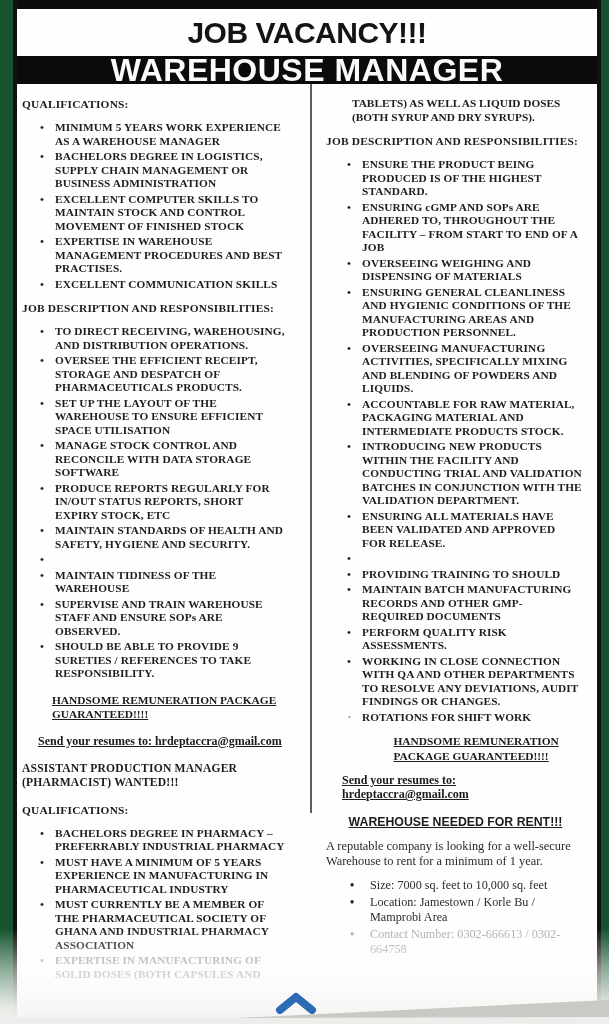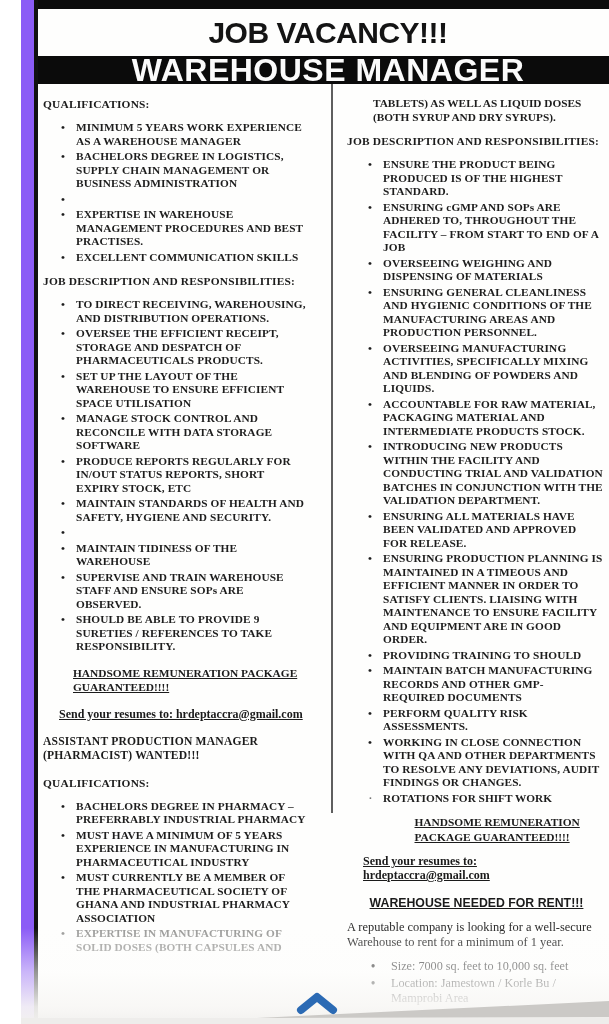--- a/index.html
+++ b/index.html
@@ -1,18 +1,18 @@
 <!DOCTYPE html>
 <html><head>
 <meta charset="utf-8">
 <style>
   html,body{margin:0;padding:0;background:#ffffff;}
   body{width:609px;height:1024px;overflow:hidden;position:relative;
        font-family:"Liberation Serif", serif;}
-  .canvas{position:absolute;inset:0;background:#8b5cf6;margin-left:21px;}
+  .canvas{position:absolute;inset:0;background:#14532d;}
 
   
   .doc{position:absolute;left:13px;top:0;width:580px;height:1024px;
        border-left:4px solid #111;border-right:4px solid #111;background:#fefefd;}
   .topbar{height:9px;background:#0c0c0c;}
   .titlebox{height:47px;display:flex;align-items:center;justify-content:center;}
   .titlebox span{font-family:"Liberation Sans",sans-serif;font-weight:700;
        font-size:30px;letter-spacing:-0.5px;color:#141414;}
   .rolebar{height:28px;background:#0b0b0b;display:flex;align-items:center;justify-content:center;}
   .rolebar span{font-family:"Liberation Sans",sans-serif;font-weight:700;
@@ -103,20 +103,21 @@
           <div class="bi">
               <span class="dot">•</span>
               <span class="bt">MINIMUM 5 YEARS WORK EXPERIENCE AS A WAREHOUSE MANAGER</span>
             </div>
             <div class="bi">
               <span class="dot">•</span>
               <span class="bt">BACHELORS DEGREE IN LOGISTICS, SUPPLY CHAIN MANAGEMENT OR BUSINESS ADMINISTRATION</span>
             </div>
             <div class="bi">
               <span class="dot">•</span>
+              <span class="bt">EXCELLENT COMPUTER SKILLS TO MAINTAIN STOCK AND CONTROL MOVEMENT OF FINISHED STOCK</span>
             </div>
             <div class="bi">
               <span class="dot">•</span>
               <span class="bt">EXPERTISE IN WAREHOUSE MANAGEMENT PROCEDURES AND BEST PRACTISES.</span>
             </div>
             <div class="bi">
               <span class="dot">•</span>
               <span class="bt">EXCELLENT COMMUNICATION SKILLS</span>
             </div>
         </div>
@@ -226,21 +227,20 @@
             <div class="bi">
               <span class="dot">•</span>
               <span class="bt">INTRODUCING NEW PRODUCTS WITHIN THE FACILITY AND CONDUCTING TRIAL AND VALIDATION BATCHES IN CONJUNCTION WITH THE VALIDATION DEPARTMENT.</span>
             </div>
             <div class="bi">
               <span class="dot">•</span>
               <span class="bt">ENSURING ALL MATERIALS HAVE BEEN VALIDATED AND APPROVED FOR RELEASE.</span>
             </div>
             <div class="bi">
               <span class="dot">•</span>
-              <span class="bt">ENSURING PRODUCTION PLANNING IS MAINTAINED IN A TIMEOUS AND EFFICIENT MANNER IN ORDER TO SATISFY CLIENTS. LIAISING WITH MAINTENANCE TO ENSURE FACILITY AND EQUIPMENT ARE IN GOOD ORDER.</span>
             </div>
             <div class="bi">
               <span class="dot">•</span>
               <span class="bt">PROVIDING TRAINING TO SHOULD</span>
             </div>
             <div class="bi">
               <span class="dot">•</span>
               <span class="bt">MAINTAIN BATCH MANUFACTURING RECORDS AND OTHER GMP-REQUIRED DOCUMENTS</span>
             </div>
             <div class="bi">

